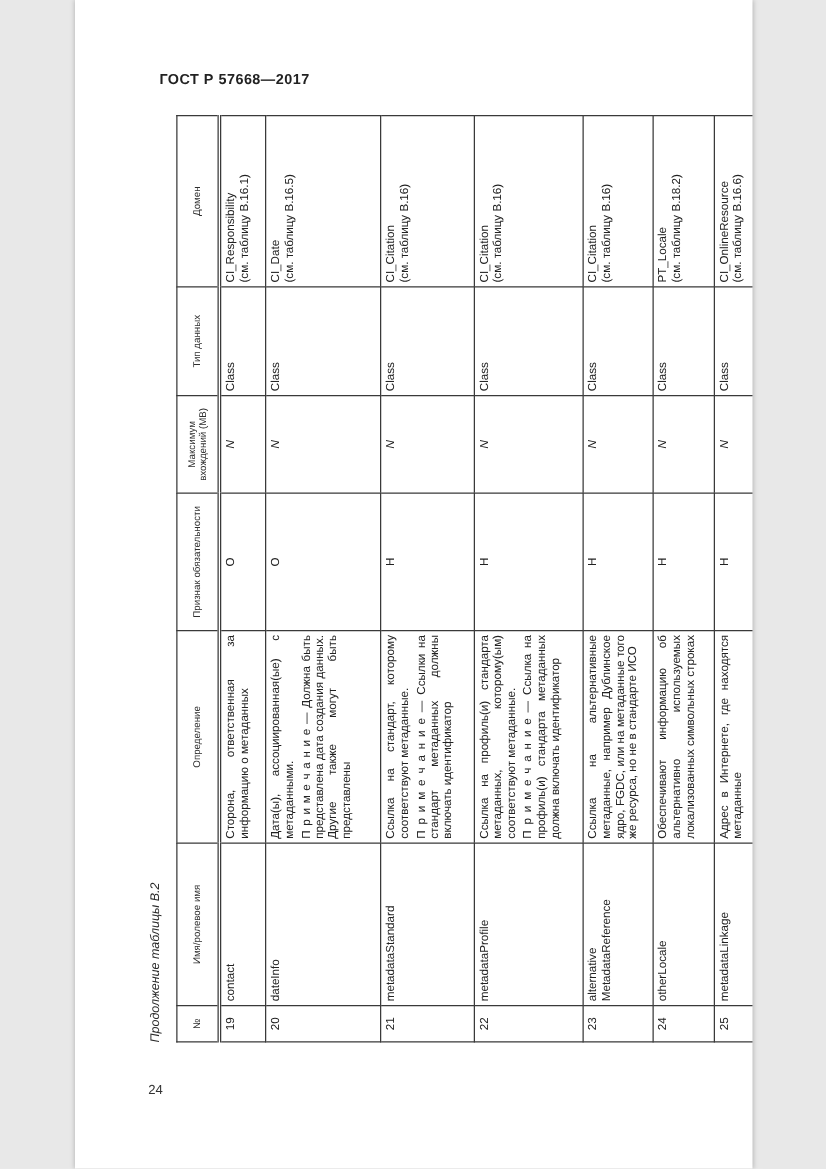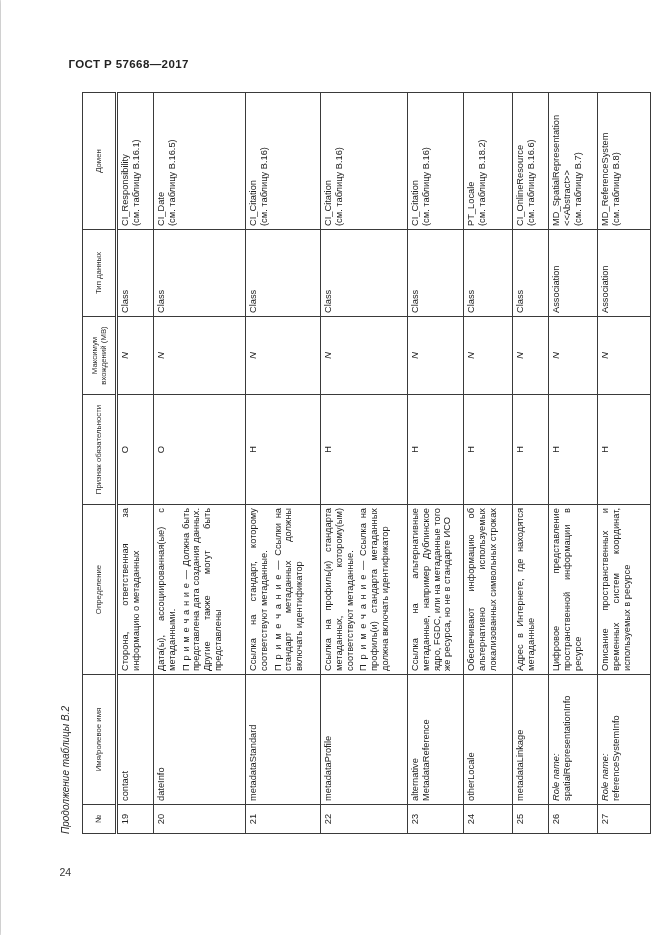--- a/index.html
+++ b/index.html
@@ -1,17 +1,17 @@
 <!DOCTYPE html>
 <html><head>
 <meta charset="utf-8">
 <style>
   html,body{margin:0;padding:0;background:#e8e8e8;}
   .page{
-    position:relative;width:660px;height:935px;background:#ffffff;
+    position:relative;width:542px;height:935px;background:#ffffff;
     font-family:"Liberation Sans", sans-serif;color:#1c1c1c;overflow:hidden;
     margin:0 auto;box-shadow:0 0 4px rgba(0,0,0,.25);
   }
   .doc-header{
     position:absolute;left:68px;top:58px;
     font-size:11.5px;font-weight:bold;letter-spacing:.4px;color:#222;
   }
   .page-number{position:absolute;left:59px;top:866px;font-size:10.5px;color:#333;}
   
   .rot{

